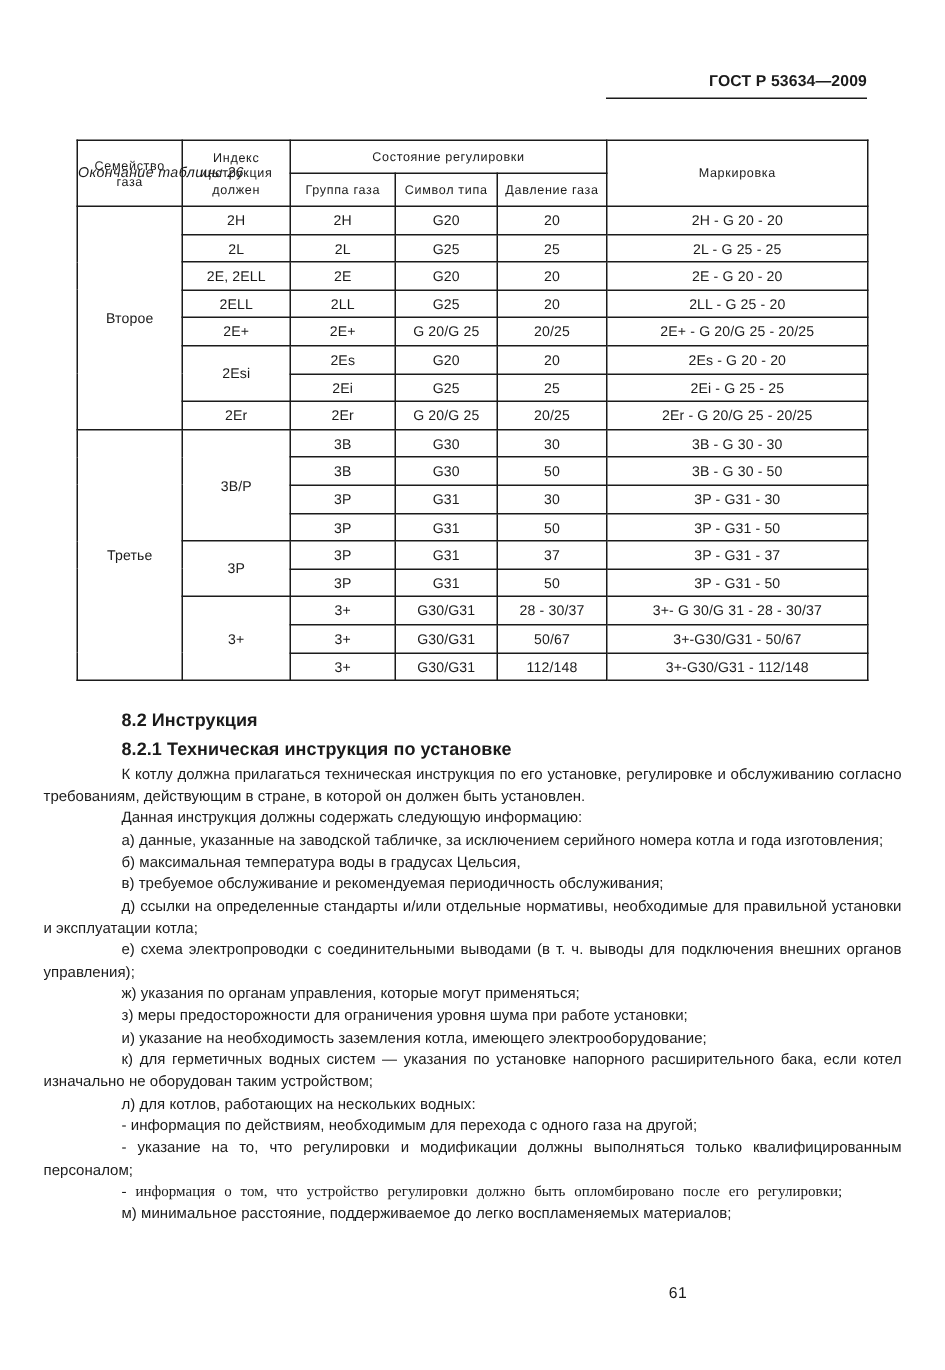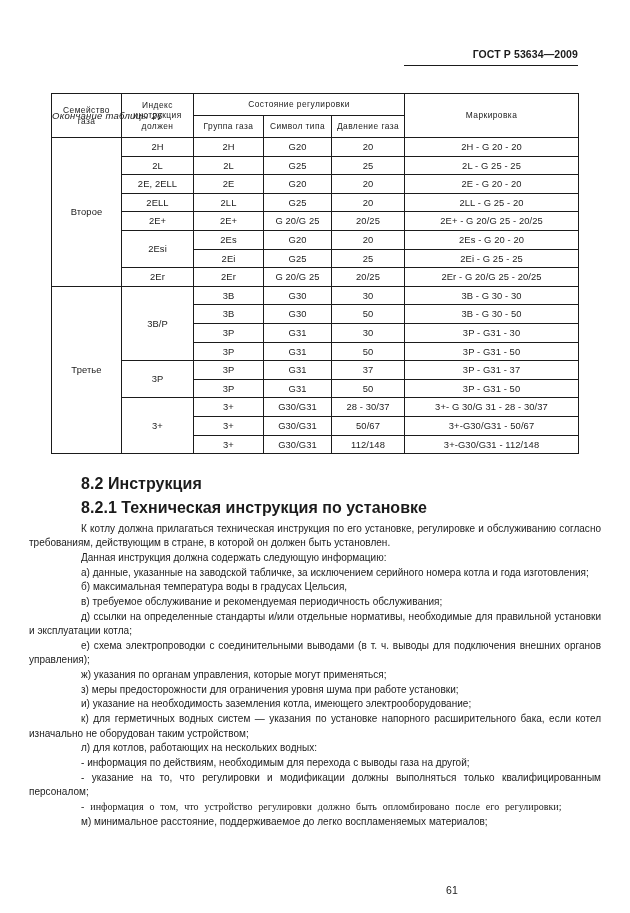--- a/index.html
+++ b/index.html
@@ -98,21 +98,21 @@
   col.c-mark  { width: 174px; }
 
   
   .body {
     position: absolute;
     left: 29px;
     top: 472px;
     width: 572px;
   }
   .h2, .h3 {
-    font-size: 16px;
+    font-size: 12px;
     font-weight: bold;
     margin: 0 0 1px 0;
     padding-left: 52px;
     line-height: 1.46;
     letter-spacing: 0.05px;
   }
   .h3 { margin-bottom: 2px; }
   p.txt {
     font-size: 10px;
     margin: 0;
@@ -131,21 +131,21 @@
   
   p.stretch {
     word-spacing: 3.4px;
     font-family: Liberation Serif, serif;
   }
 
   
   .folio {
     position: absolute;
     right: 52px;
-    top: 884px;
+    top: 856px;
     font-size: 10.5px;
     letter-spacing: 0.2px;
   }
 </style>
 </head>
 <body>
 
 <div class="page">
 
   <div class="runhead">ГОСТ Р 53634—2009</div>
@@ -300,31 +300,31 @@
           </tr>
         </tbody>
     </table>
   </div>
 
   <div class="body">
     <div class="h2">8.2 Инструкция</div>
     <div class="h3">8.2.1 Техническая инструкция по установке</div>
 
     <p class="txt ind just-full">К котлу должна прилагаться техническая инструкция по его установке, регулировке и обслуживанию согласно требованиям, действующим в стране, в которой он должен быть установлен.</p>
-    <p class="txt ind">Данная инструкция должна содержать следующую информацию:</p>
+    <p class="txt ind">Данная инструкция должны содержать следующую информацию:</p>
     <p class="txt ind just-full">а) данные, указанные на заводской табличке, за исключением серийного номера котла и года изготовления;</p>
     <p class="txt ind">б) максимальная температура воды в градусах Цельсия,</p>
     <p class="txt ind">в) требуемое обслуживание и рекомендуемая периодичность обслуживания;</p>
     <p class="txt ind just-full">д) ссылки на определенные стандарты и/или отдельные нормативы, необходимые для правильной установки и эксплуатации котла;</p>
     <p class="txt ind just-full">е) схема электропроводки с соединительными выводами (в т. ч. выводы для подключения внешних органов управления);</p>
     <p class="txt ind">ж) указания по органам управления, которые могут применяться;</p>
     <p class="txt ind">з) меры предосторожности для ограничения уровня шума при работе установки;</p>
     <p class="txt ind">и) указание на необходимость заземления котла, имеющего электрооборудование;</p>
     <p class="txt ind just-full">к) для герметичных водных систем — указания по установке напорного расширительного бака, если котел изначально не оборудован таким устройством;</p>
     <p class="txt ind">л) для котлов, работающих на нескольких водных:</p>
-    <p class="txt ind">- информация по действиям, необходимым для перехода с выводы газа на другой;</p>
+    <p class="txt ind">- информация по действиям, необходимым для перехода с одного газа на другой;</p>
     <p class="txt ind just-full">- указание на то, что регулировки и модификации должны выполняться только квалифицированным персоналом;</p>
     <p class="txt ind just-full stretch">- информация о том, что устройство регулировки должно быть опломбировано после его регулировки;</p>
     <p class="txt ind">м) минимальное расстояние, поддерживаемое до легко воспламеняемых материалов;</p>
   </div>
 
   <div class="folio">61</div>
 </div>
 
 </body></html>

